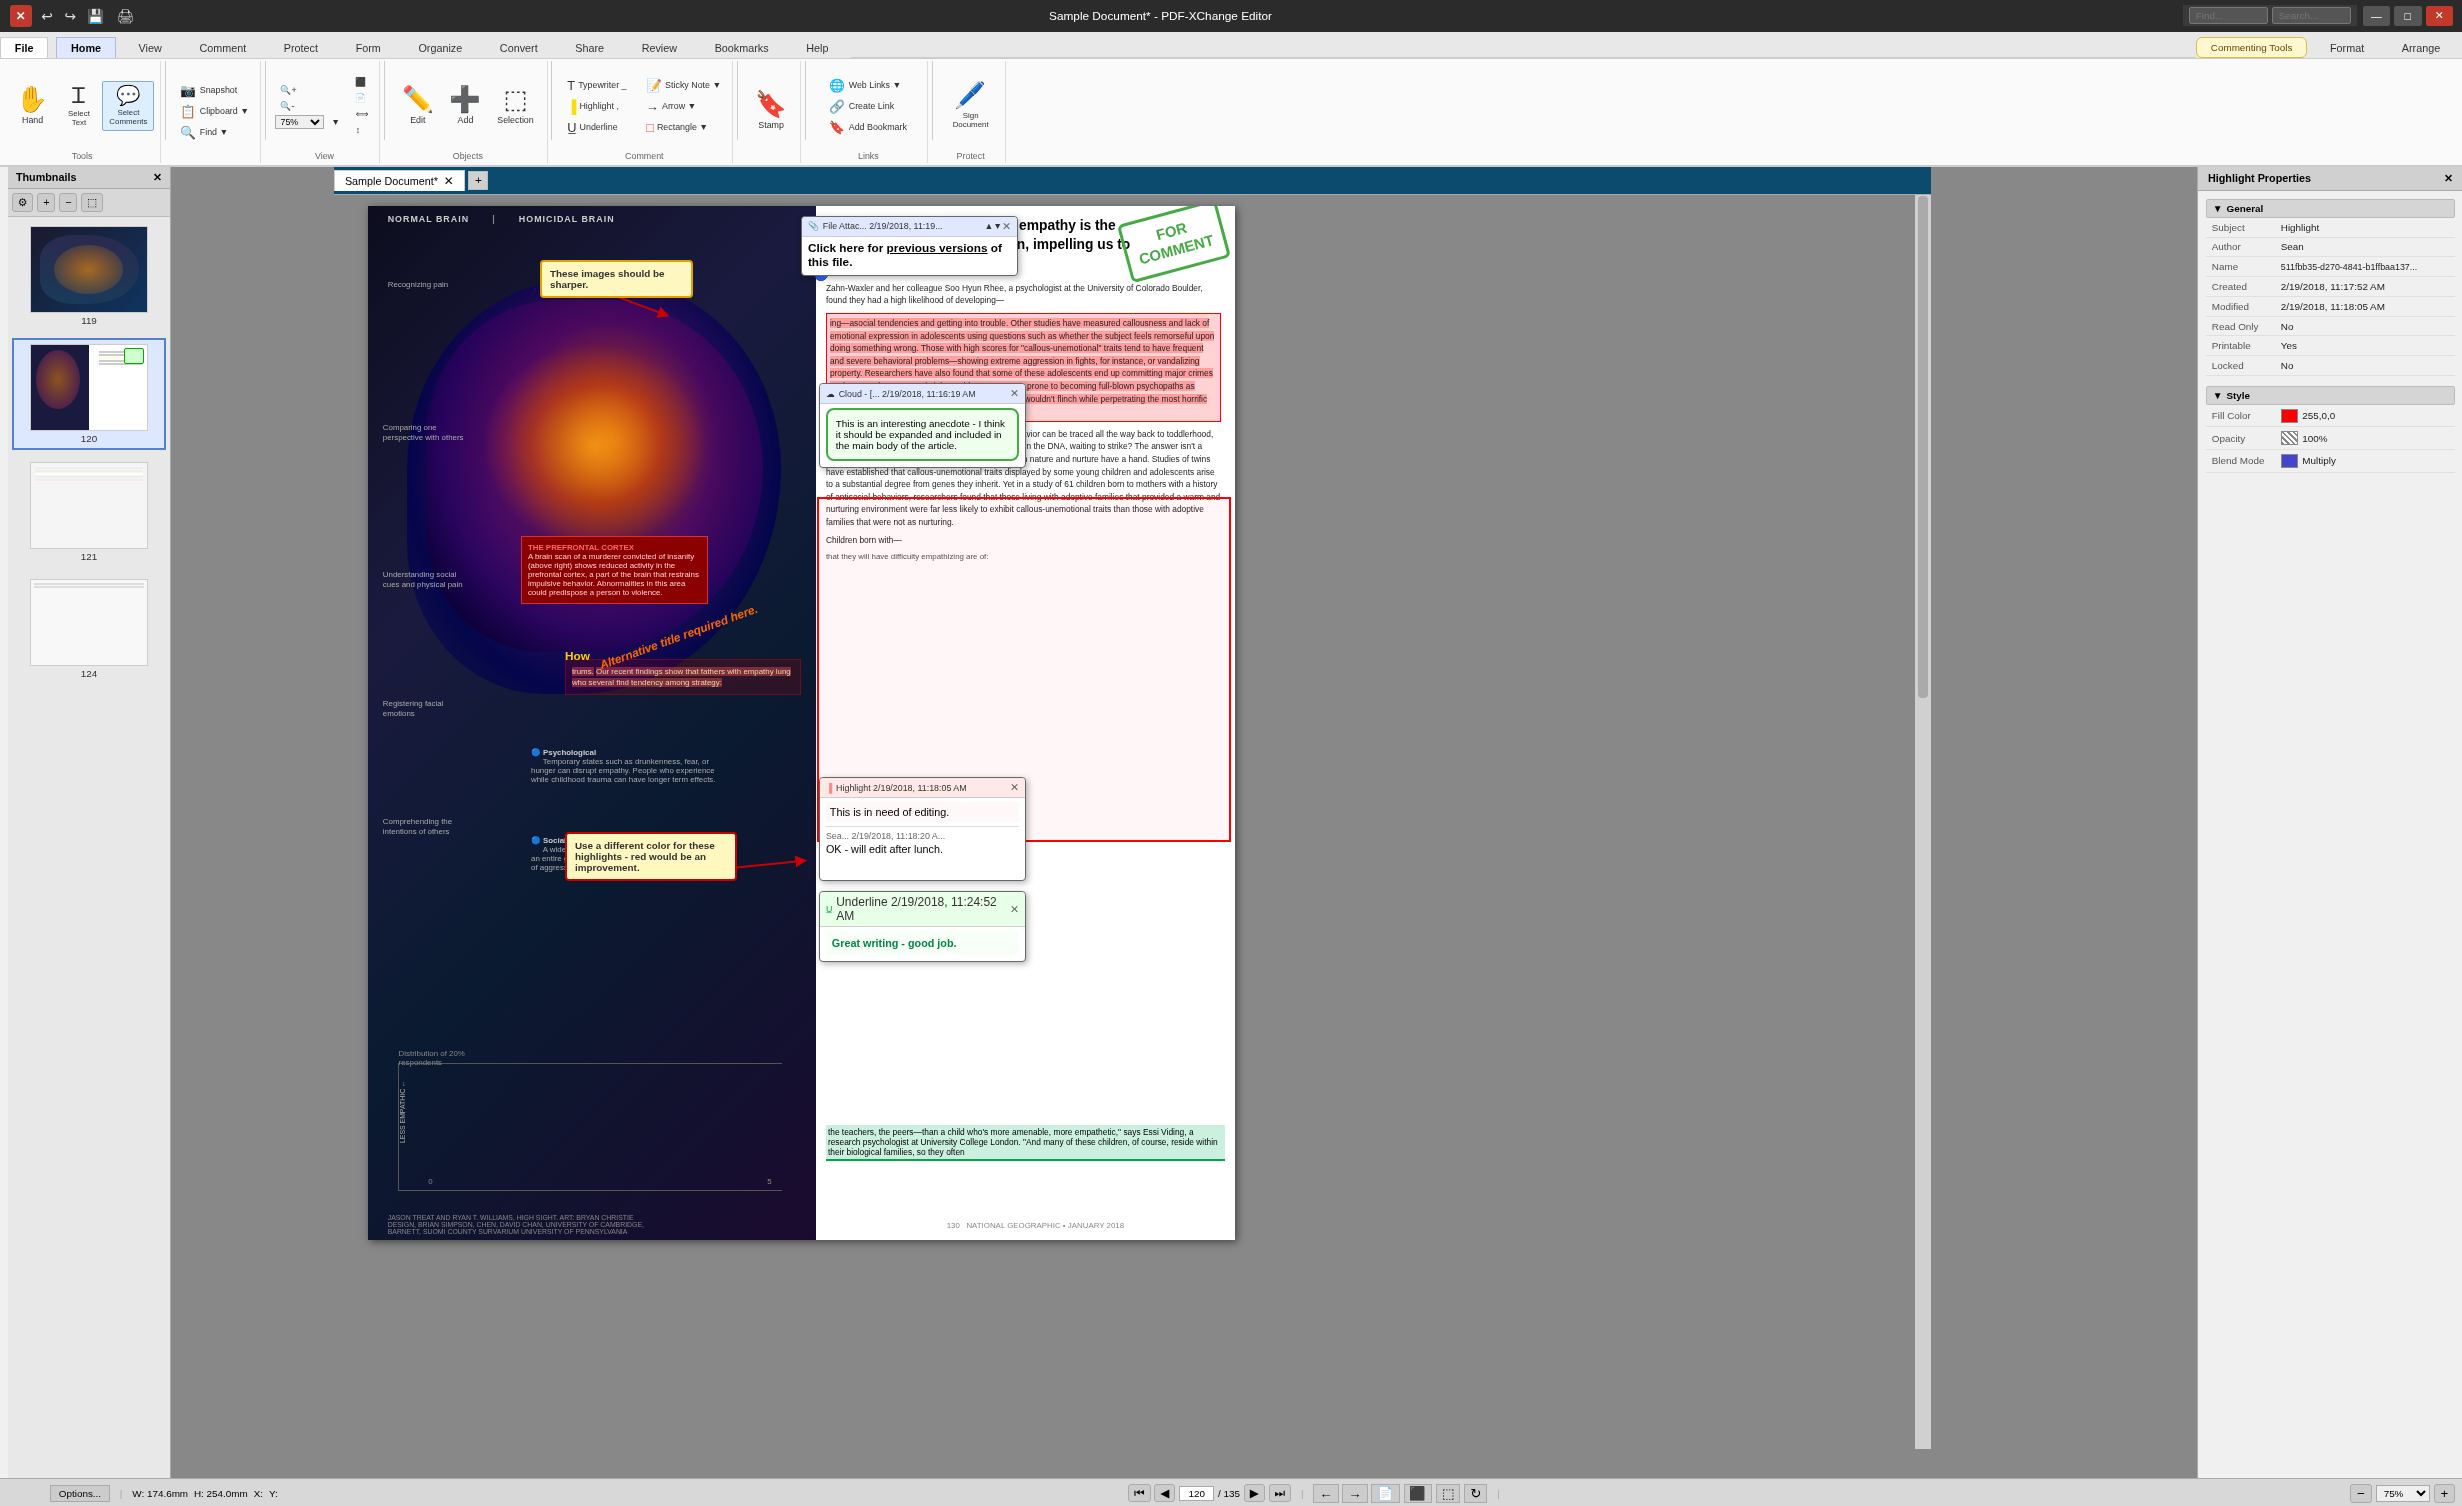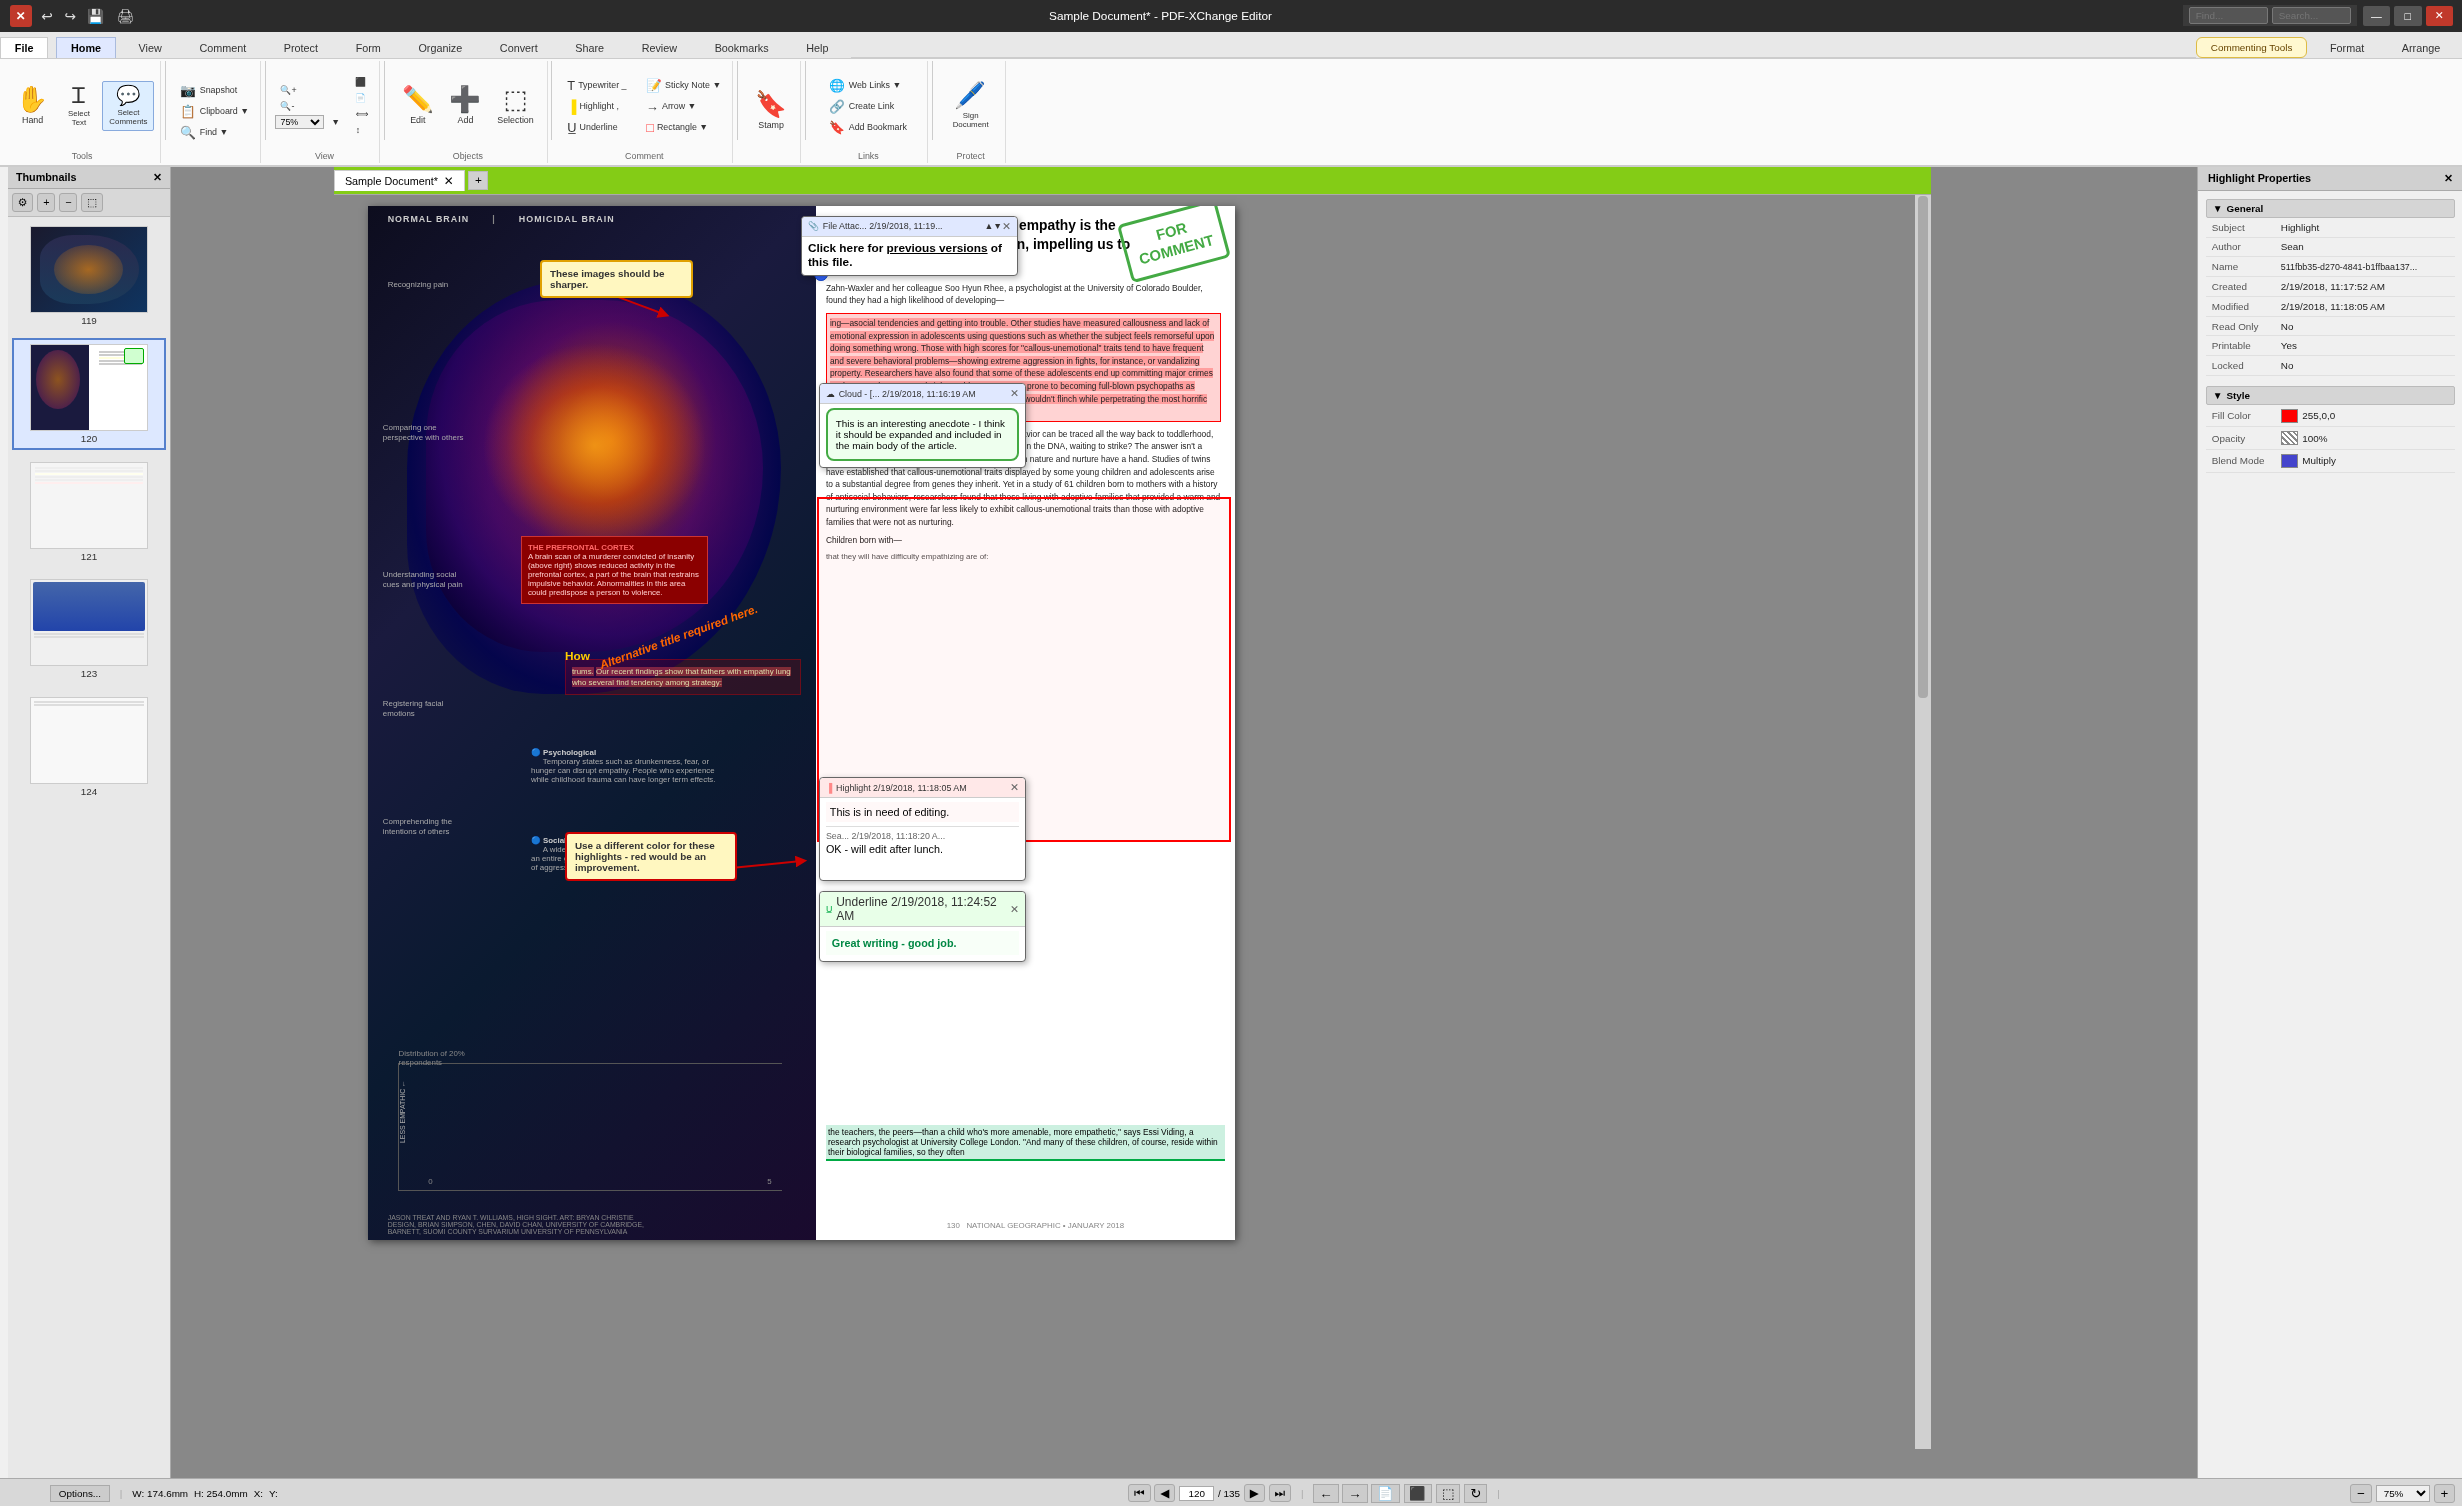--- a/index.html
+++ b/index.html
@@ -596,47 +596,37 @@
             <div style="height:2px;background:#ffe;margin:1px;"></div>
             <div style="height:2px;background:#eee;margin:1px;"></div>
             <div style="height:2px;background:#eee;margin:1px;"></div>
             <div style="height:2px;background:#fee;margin:1px;"></div>
           </div>
         </div>
         <span class="thumb-label">121</span>
       </div>
 
 
-      <div class="thumb-item">
-        <div class="thumb-img" style="background:#f0f0f0;">
-          <div style="padding:2px;height:100%;">
-            <div style="width:100%;height:49px;background:linear-gradient(to bottom,#4466aa,#2244aa);border-radius:2px;margin-bottom:2px;"></div>
-            <div style="height:2px;background:#ddd;margin:1px;"></div>
-            <div style="height:2px;background:#ddd;margin:1px;"></div>
-          </div>
-        </div>
-        <span class="thumb-label">123</span>
-      </div>
 
       <div class="thumb-item">
         <div class="thumb-img" style="background:#f8f8f8;">
           <div style="padding:2px;height:100%;">
             <div style="height:2px;background:#ddd;margin:1px;"></div>
             <div style="height:2px;background:#ddd;margin:1px;"></div>
           </div>
         </div>
         <span class="thumb-label">124</span>
       </div>
 
     </div>
   </div>
 
   <div id="document-area">
 
-    <div style="position:absolute;top:0;left:163px;right:266px;height:27.6px;background:#84cc16;display:flex;align-items:center;z-index:5;border-bottom:1px solid #aaa;">
+    <div style="position:absolute;top:0;left:163px;right:266px;height:27.6px;background:#0c4a6e;display:flex;align-items:center;z-index:5;border-bottom:1px solid #aaa;">
       <div style="background:#fff;border:1px solid #ccc;border-bottom:none;padding:3px 9.9px;font-size:10.8px;display:flex;align-items:center;gap:5.9px;">
         <span>Sample Document*</span>
         <span style="cursor:pointer;font-size:11.8px;">✕</span>
       </div>
       <button style="margin-left:3.9px;background:#d0d0d0;border:1px solid #bbb;width:19.7px;height:19.7px;cursor:pointer;font-size:11.8px;">+</button>
     </div>
 
     <div style="position:absolute;right:266px;top:27.6px;bottom:29.6px;width:15.8px;background:#d0d0d0;z-index:5;">
       <div style="background:#aaa;height:40%;margin-top:10%;border-radius:3.9px;width:9.9px;margin-left:3px;"></div>
     </div>

